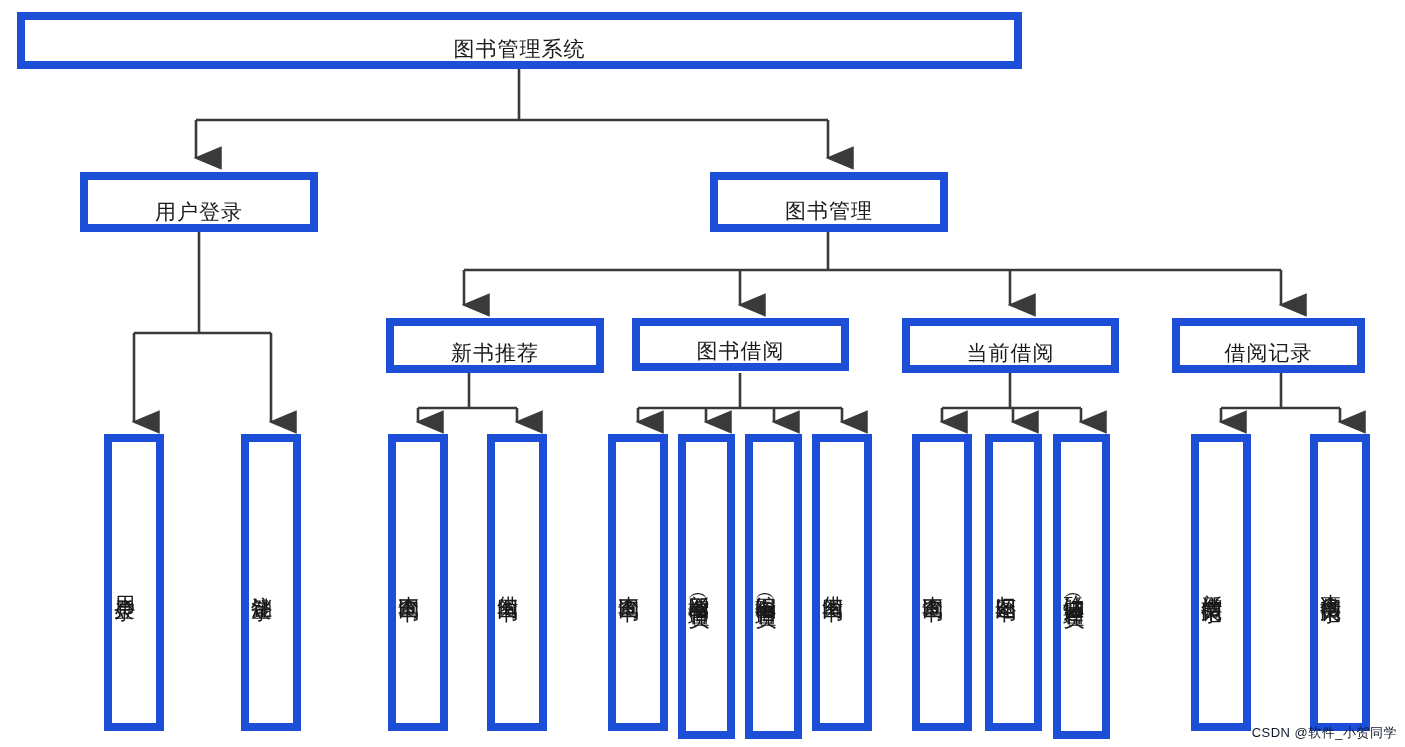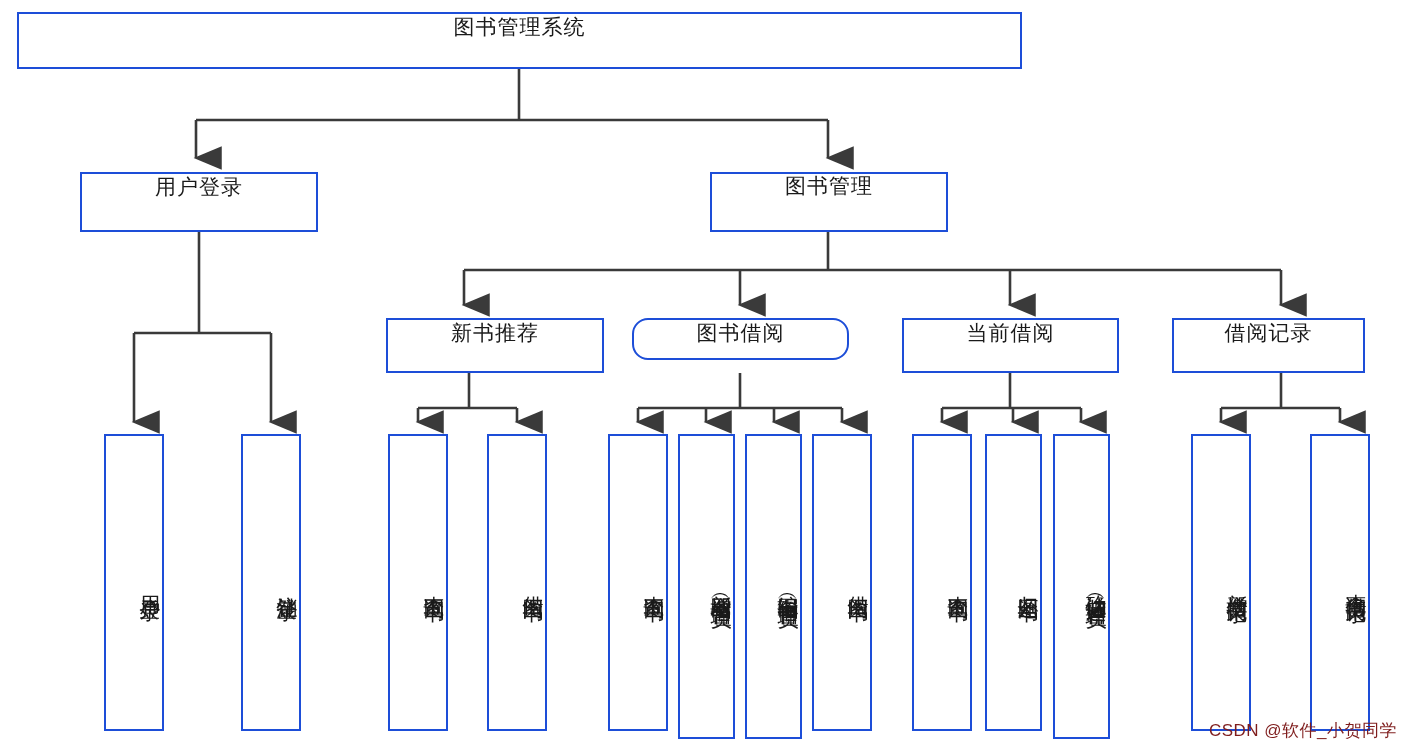--- a/index.html
+++ b/index.html
@@ -21,25 +21,25 @@
     position: absolute;
     left: 0;
     top: 0;
     width: 1405px;
     height: 747px;
     pointer-events: none;
   }
   .node {
     position: absolute;
     box-sizing: border-box;
-    border: 2px solid #1d4ed8;
+    border: 8px solid #1d4ed8;
     background: #ffffff;
     color: #1a1a1a;
     display: flex;
-    align-items: flex-start;
+    align-items: flex-end;
     justify-content: center;
     text-align: center;
   }
   .node.horiz {
     font-size: 21px;
     letter-spacing: 1px;
     line-height: 1.2;
   }
   .node.vert {
     writing-mode: vertical-rl;
@@ -52,22 +52,22 @@
   .node.vert > span {
     writing-mode: vertical-rl;
     text-orientation: upright;
     display: block;
     white-space: nowrap;
   }
   #watermark {
     position: absolute;
     right: 8px;
     bottom: 5px;
-    font-size: 17px;
-    color: #7f1d1d;
+    font-size: 13px;
+    color: #0f172a;
     letter-spacing: 0.5px;
     white-space: nowrap;
   }
 </style>
 </head>
 <body>
 
 <div id="canvas">
 
   <svg id="wires" viewBox="0 0 1405 747" xmlns="http://www.w3.org/2000/svg">
@@ -127,21 +127,21 @@
   <div class="node horiz" style="left:80px; top:172px; width:238px; height:60px;">
     <span>用户登录</span>
   </div>
   <div class="node horiz" style="left:710px; top:172px; width:238px; height:60px;font-family:Liberation Serif, serif;">
     <span>图书管理</span>
   </div>
 
   <div class="node horiz" style="left:370px; top:318px; width:218px; height:55px;margin-left:16px;">
     <span>新书推荐</span>
   </div>
-  <div class="node horiz" style="left:632px; top:318px; width:217px; height:42px;border-radius:16px;">
+  <div class="node horiz" style="left:632px; top:318px; width:217px; height:53px;">
     <span>图书借阅</span>
   </div>
   <div class="node horiz" style="left:902px; top:318px; width:217px; height:55px;">
     <span>当前借阅</span>
   </div>
   <div class="node horiz" style="left:1172px; top:318px; width:193px; height:55px;">
     <span>借阅记录</span>
   </div>
 
   <div class="node vert" style="left:104px; top:434px; width:60px; height:297px;">

